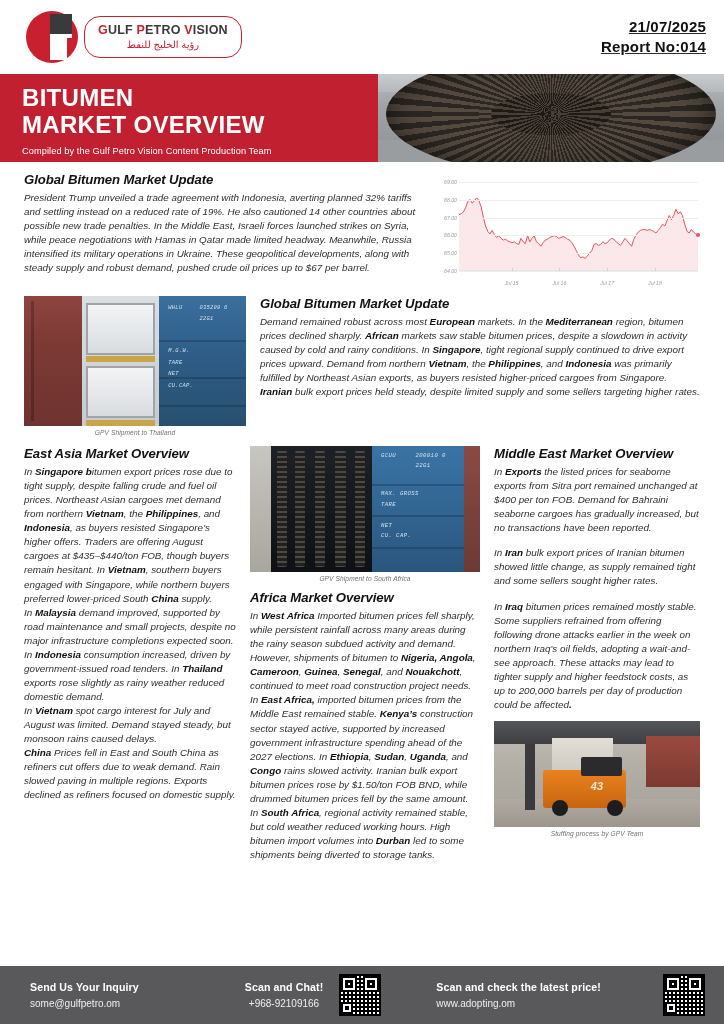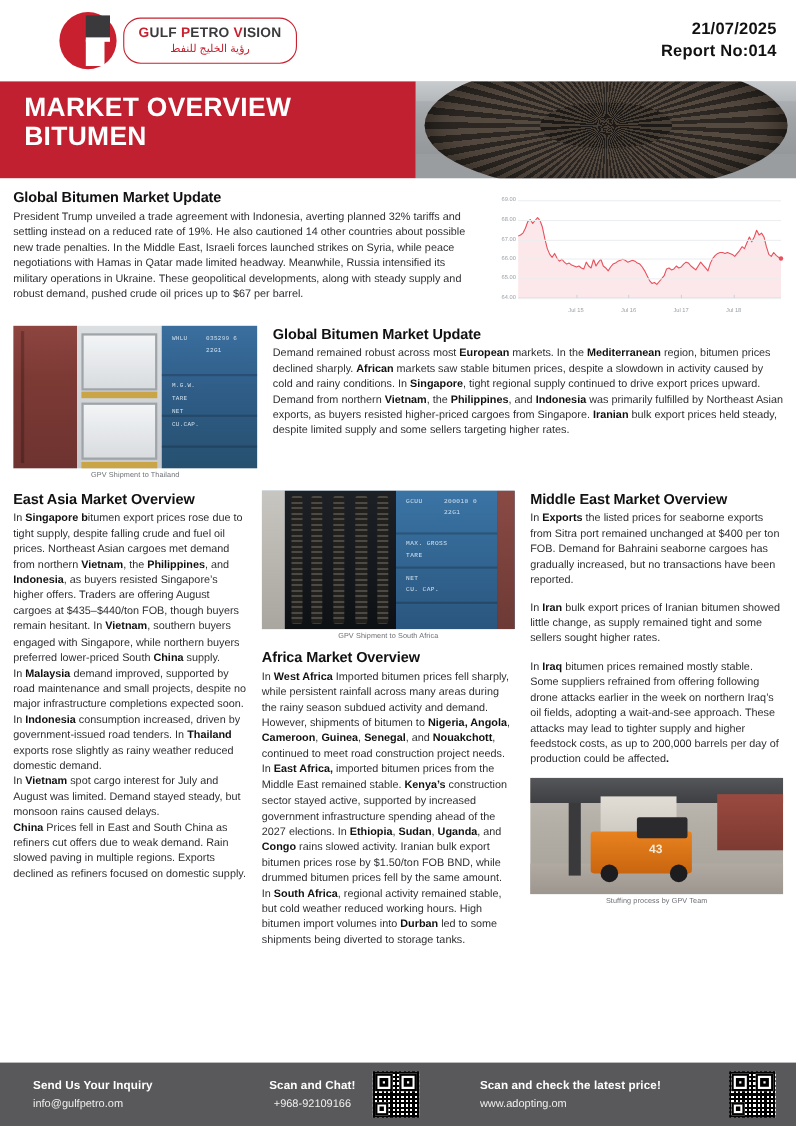--- a/index.html
+++ b/index.html
@@ -14,21 +14,20 @@
     overflow: hidden;
   }
 
   
   .topbar {
     height: 74px;
     display: flex;
     align-items: center;
     justify-content: space-between;
     padding: 0 18px 0 26px;
-    margin-left: 28px;
   }
   .logo-wrap { display: flex; align-items: center; gap: 6px; }
   .logo-mark {
     width: 52px; height: 52px;
     position: relative;
   }
   .logo-mark .disc-red {
     position: absolute; left: 0; top: 0;
     width: 52px; height: 52px;
     background: #c8202f;
@@ -67,20 +66,21 @@
   .logo-line2 {
     font-size: 10px;
     color: #c8202f;
     letter-spacing: 1.2px;
     direction: rtl;
     margin-top: 2px;
   }
   .report-meta {
     text-align: right;
     line-height: 1.35;
+    text-decoration: underline;
   }
   .report-meta div {
     font-size: 15px;
     font-weight: bold;
     color: #111;
     letter-spacing: .2px;
   }
 
   
   .banner {
@@ -138,21 +138,21 @@
     width: 100%; height: 22px;
     background: #9a9da0;
   }
   .yard-sky {
     position: absolute; left: 0; top: 0;
     width: 100%; height: 18px;
     background: linear-gradient(180deg,#c9ccce,#b4b8bb);
   }
 
   
-  .content { padding: 0 12px; }
+  .content { padding: 0 24px; font-style: italic; }
 
   h2.sec {
     font-size: 13.2px;
     font-weight: bold;
     color: #111;
     margin-bottom: 4px;
     letter-spacing: -.1px;
   }
   p.body {
     font-size: 9.85px;
@@ -430,22 +430,23 @@
     </div>
   </div>
   <div class="report-meta">
     <div>21/07/2025</div>
     <div>Report No:014</div>
   </div>
 </div>
 
 <div class="banner">
   <div class="banner-left">
+    <div class="banner-title">BITUMEN</div>
     <div class="banner-title">MARKET OVERVIEW</div>
-    <div class="banner-title">BITUMEN</div>
+    <div class="banner-sub">Compiled by the Gulf Petro Vision Content Production Team</div>
   </div>
   <div class="banner-right">
     <div class="yard-sky"></div>
     <div class="yard-ground"></div>
     <div class="drum-yard">
         <div class="drum-core"></div>
       </div>
   </div>
 </div>
 
@@ -578,21 +579,21 @@
         <div class="wheel" style="left:55%"></div>
       </div>
       <div class="caption">Stuffing process by GPV Team</div>
     </div>
   </div>
 </div>
 
 <div class="footer">
   <div class="foot-cell f1">
     <div class="foot-title">Send Us Your Inquiry</div>
-    <div class="foot-sub">info@gulfpetro.om</div>
+    <div class="foot-sub">some@gulfpetro.om</div>
   </div>
 
   <div class="foot-cell f2">
     <div class="foot-title">Scan and Chat!</div>
     <div class="foot-sub">+968-92109166</div>
   </div>
   <div class="qr-wrap">
     <div class="qr">
         <div class="qr-b"></div>
       </div>

